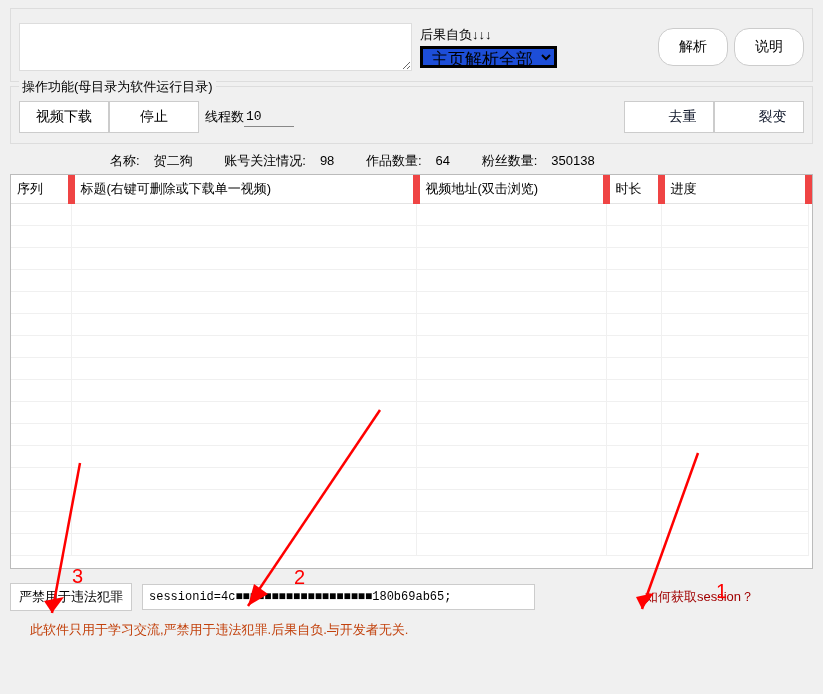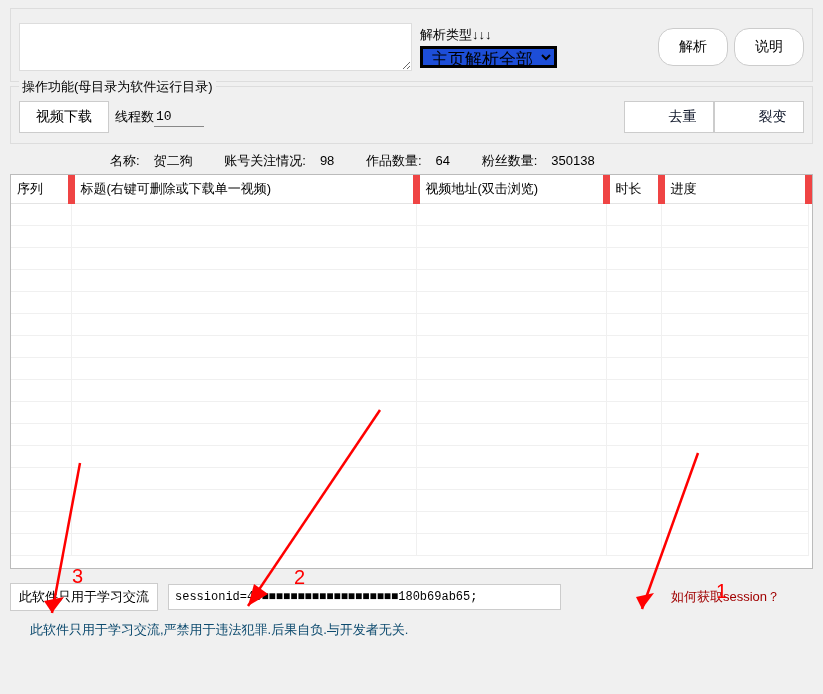--- a/index.html
+++ b/index.html
@@ -160,21 +160,21 @@
     font-size: 12px;
     padding: 0 6px;
   }
   .link-session {
     color: #a00000;
     margin-left: 100px;
     cursor: pointer;
     font-size: 13px;
   }
   .disclaimer {
-    color: #0c4a6e;
+    color: #c2410c;
     margin: 10px 0 0 30px;
     font-size: 13px;
   }
   
   .anno {
     position: absolute;
     pointer-events: none;
   }
   .anno-num {
     position: absolute;
@@ -193,35 +193,36 @@
 </style>
 </head>
 <body>
 
 <div class="app">
 
   <div class="group" style="margin-top:8px;">
     <div class="parse-row">
       <textarea class="url-input" style=""></textarea>
       <div class="parse-type-col">
-        <div class="parse-type-label">解析类型↓↓↓</div>
+        <div class="parse-type-label">后果自负↓↓↓</div>
         <select class="parse-type">
           <option>主页解析全部</option>
         </select>
       </div>
       <div class="flex-spacer"></div>
       <button class="btn tall">解析</button>
       <button class="btn tall">说明</button>
     </div>
   </div>
 
   <div class="group">
     <div class="group-title">操作功能(母目录为软件运行目录)</div>
     <div class="ops-row">
       <button class="btn wide">视频下载</button>
+      <button class="btn wide">停止</button>
       <span class="thread-label">线程数</span>
       <input class="thread-input" value="10" style="">
       <div class="flex-spacer"></div>
       <button class="btn wide disabled">去重</button>
       <button class="btn wide disabled">裂变</button>
     </div>
   </div>
 
   <div class="info-bar">
     <span><span>名称:</span><span>贺二狗</span></span>
@@ -359,21 +360,21 @@
             <td></td>
             <td></td>
             <td></td>
             <td></td>
           </tr>
       </tbody>
     </table>
   </div>
 
   <div class="bottom-row">
-    <button class="btn-save">此软件只用于学习交流</button>
+    <button class="btn-save">严禁用于违法犯罪</button>
     <input class="session-input" value="sessionid=4c■■■■■■■■■■■■■■■■■■■180b69ab65;" style="">
     <span class="link-session">如何获取session？</span>
   </div>
 
   <div class="disclaimer">此软件只用于学习交流,严禁用于违法犯罪.后果自负.与开发者无关.</div>
 
   <svg class="arrow anno" style="left:610px; top:445px; width:100px; height:180px;" viewBox="0 0 100 180">
     <line x1="88" y1="8" x2="32" y2="164"></line>
     <polygon points="32,164 44,148 26,152"></polygon>
   </svg>

